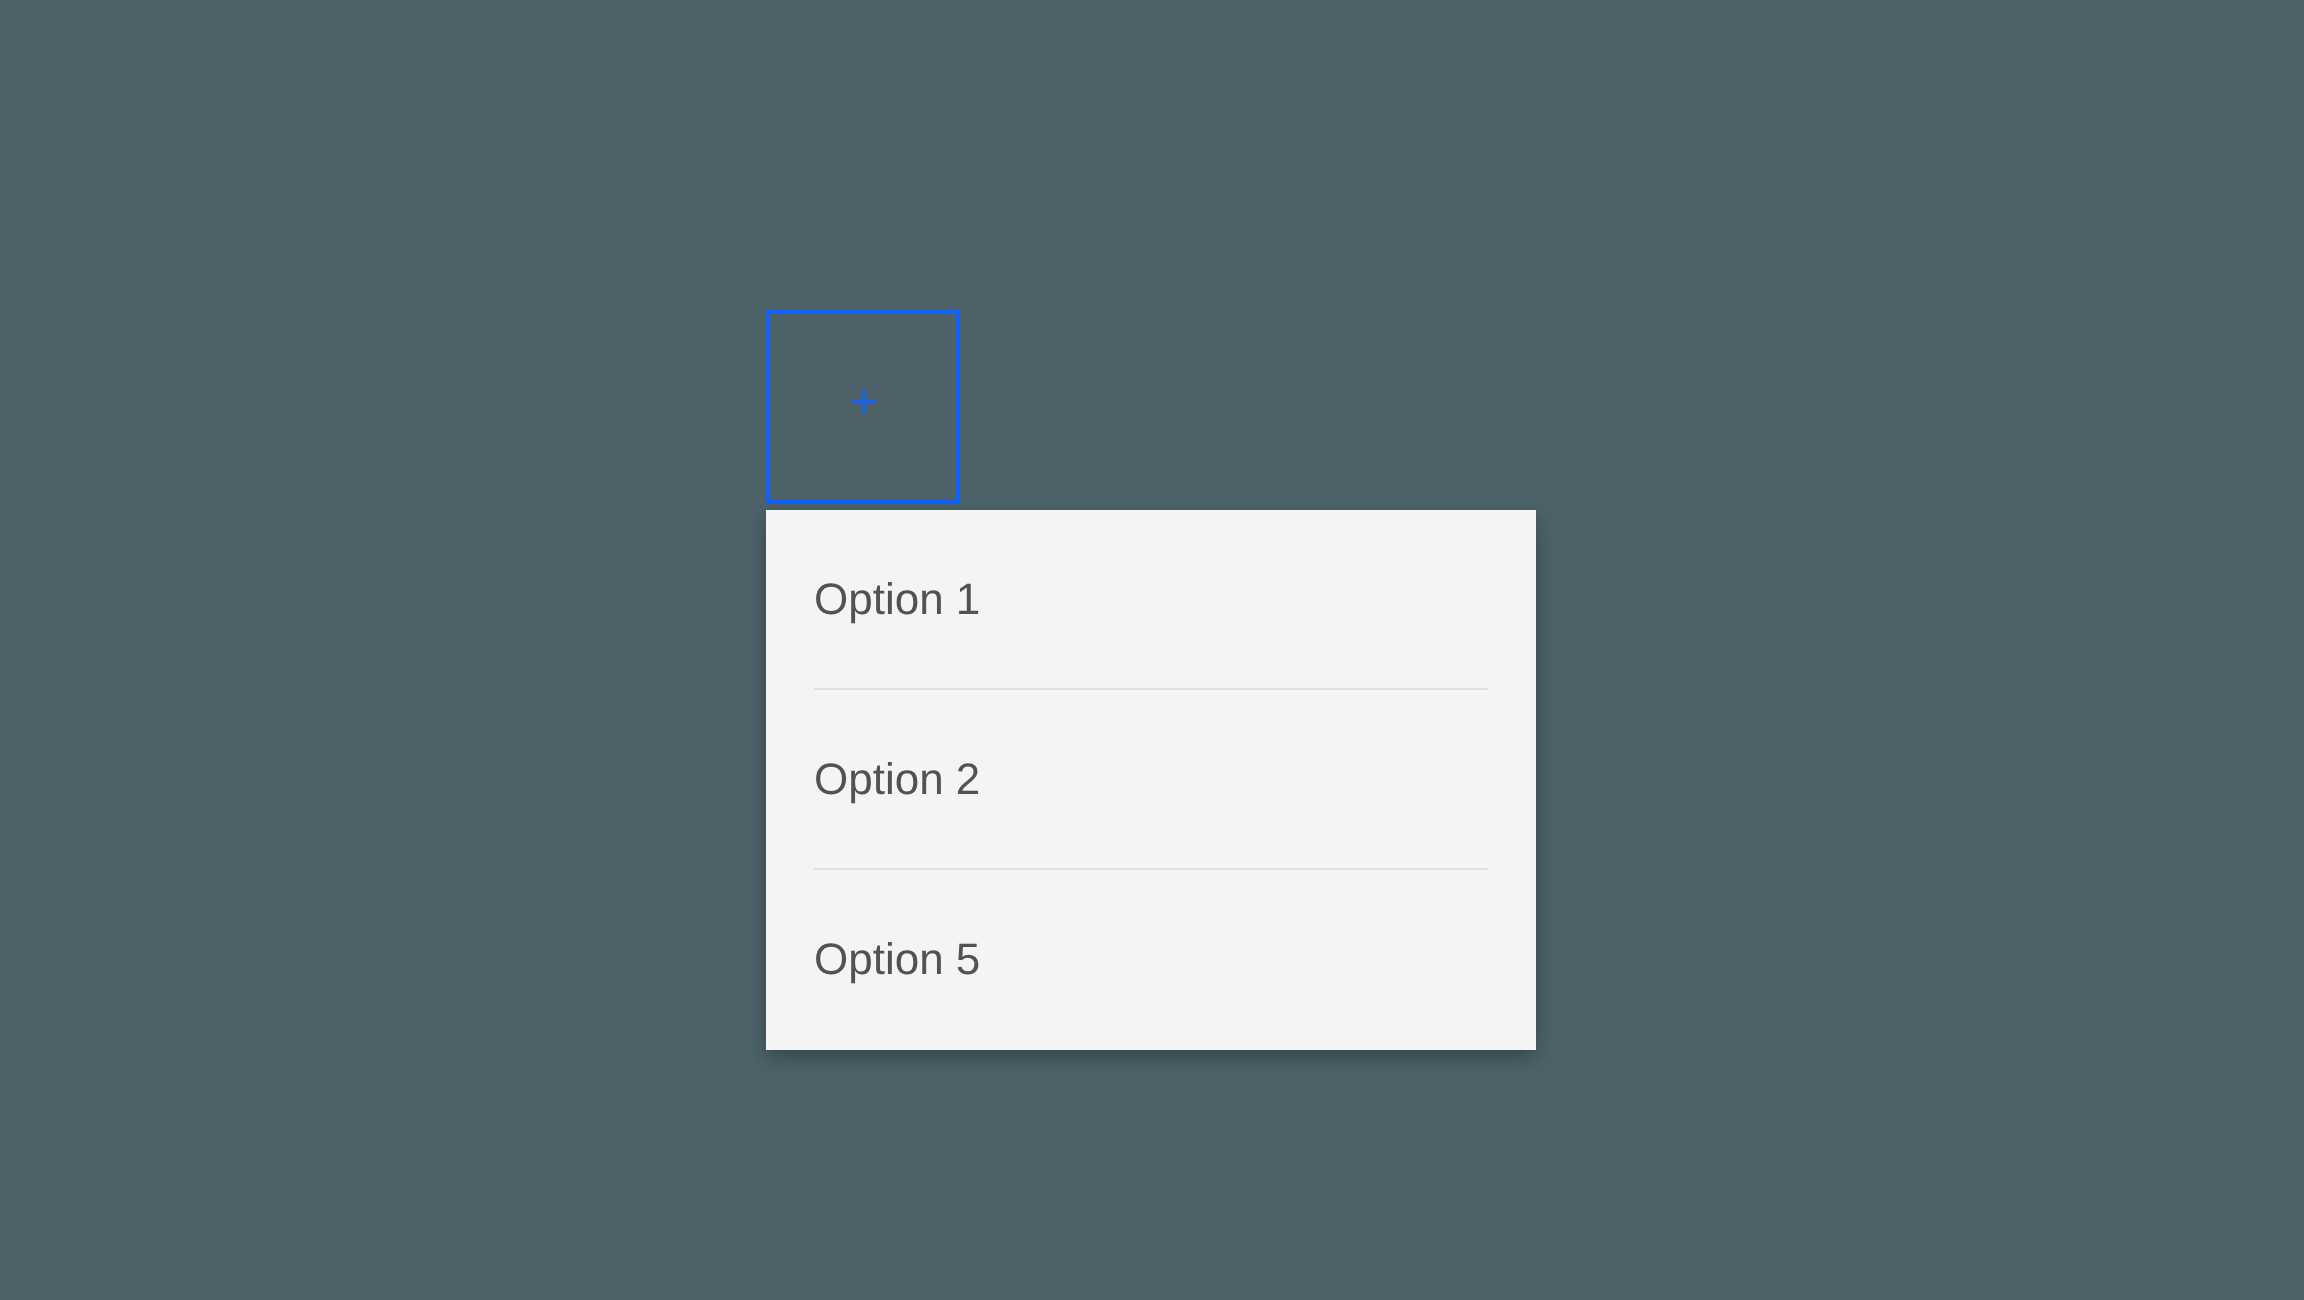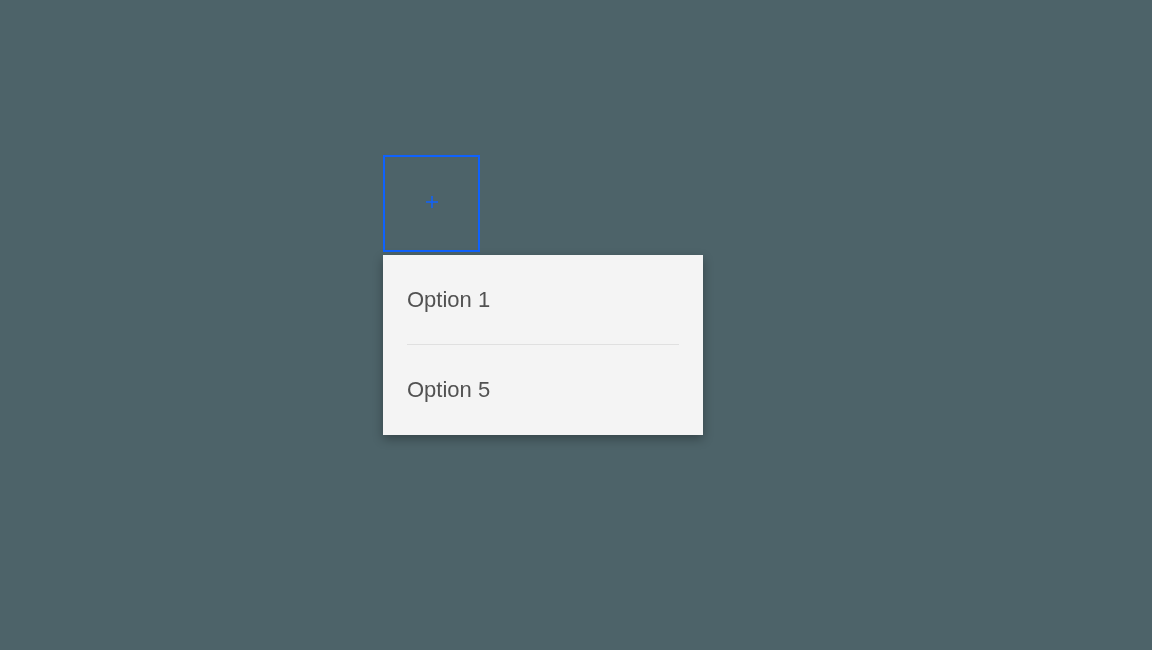--- a/index.html
+++ b/index.html
@@ -29,21 +29,21 @@
       cursor: pointer;
     }
     .trigger-button svg {
       width: 16px;
       height: 16px;
     }
     .dropdown-menu {
       position: absolute;
       left: 383px;
       top: 255px;
-      width: 320px;
+      width: 385px;
       background-color: #f4f4f4;
       box-shadow: 0 4px 10px rgba(0,0,0,0.3);
     }
     .menu-option {
       padding: 0 24px;
       cursor: pointer;
     }
     .menu-option-inner {
       height: 90px;
       display: flex;
@@ -72,16 +72,21 @@
 </div>
 
 <div class="dropdown-menu">
   <div class="menu-option">
     <div class="menu-option-inner">
       <span class="menu-option-label">Option 1</span>
     </div>
   </div>
   <div class="menu-option">
     <div class="menu-option-inner">
+      <span class="menu-option-label">Option 2</span>
+    </div>
+  </div>
+  <div class="menu-option">
+    <div class="menu-option-inner">
       <span class="menu-option-label">Option 5</span>
     </div>
   </div>
 </div>
 
 </body></html>

